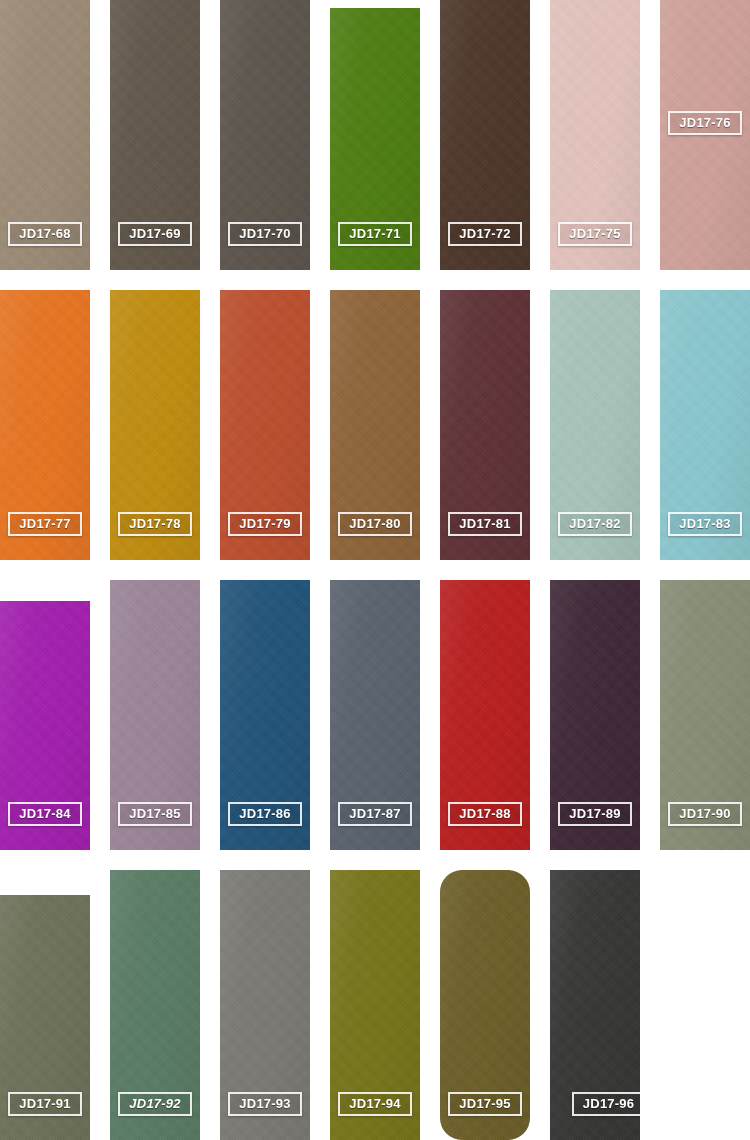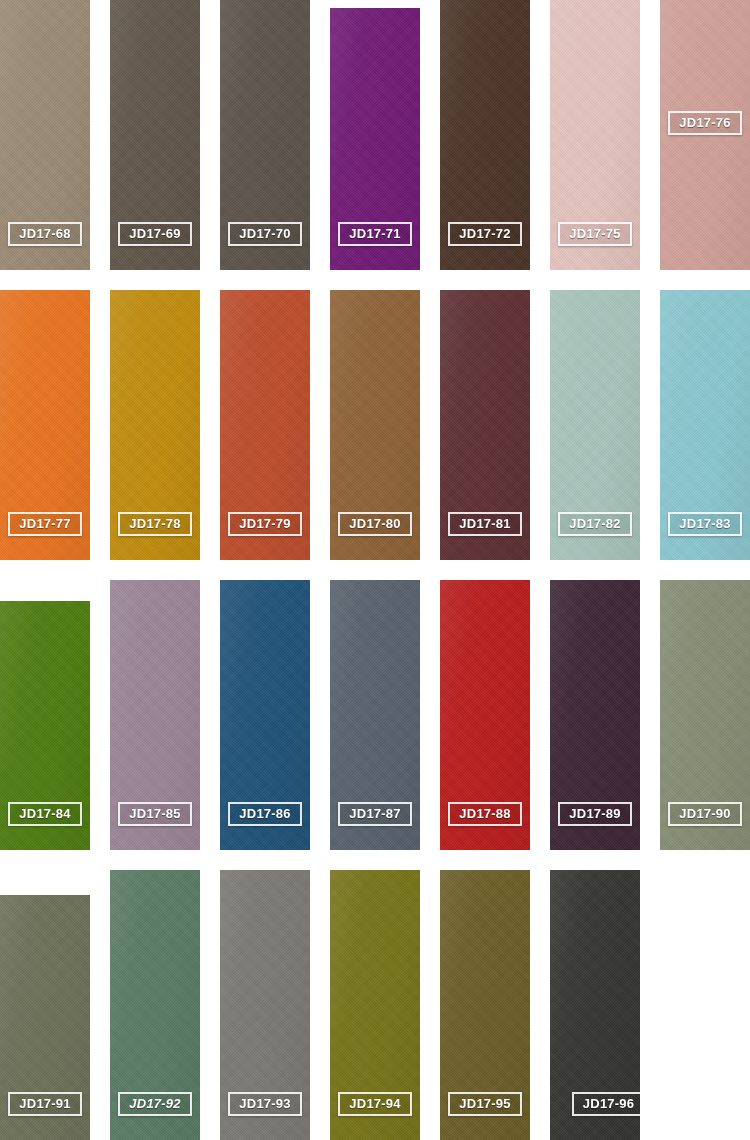--- a/index.html
+++ b/index.html
@@ -80,21 +80,21 @@
 <div id="palette-grid">
     <div class="swatch filled" style="background-color: rgb(154, 138, 116);">
       <span class="swatch-label">JD17-68</span>
     </div>
     <div class="swatch filled" style="background-color: rgb(96, 85, 73);">
       <span class="swatch-label">JD17-69</span>
     </div>
     <div class="swatch filled" style="background-color: rgb(91, 83, 74);">
       <span class="swatch-label">JD17-70</span>
     </div>
-    <div class="swatch filled" style="background-color: #701a75; margin-top: 8px;">
+    <div class="swatch filled" style="background-color: #4d7c0f; margin-top: 8px;">
       <span class="swatch-label">JD17-71</span>
     </div>
     <div class="swatch filled" style="background-color: rgb(75, 52, 39);">
       <span class="swatch-label">JD17-72</span>
     </div>
     <div class="swatch filled" style="background-color: rgb(228, 195, 189);">
       <span class="swatch-label">JD17-75</span>
     </div>
     <div class="swatch filled" style="background-color: rgb(208, 161, 153); align-items: center;">
       <span class="swatch-label">JD17-76</span>
@@ -113,21 +113,21 @@
     </div>
     <div class="swatch filled" style="background-color: rgb(93, 47, 52);">
       <span class="swatch-label">JD17-81</span>
     </div>
     <div class="swatch filled" style="background-color: rgb(167, 196, 187);">
       <span class="swatch-label">JD17-82</span>
     </div>
     <div class="swatch filled" style="background-color: rgb(138, 199, 207);">
       <span class="swatch-label">JD17-83</span>
     </div>
-    <div class="swatch filled" style="background-color: #4d7c0f; margin-top: 21px;">
+    <div class="swatch filled" style="background-color: #a21caf; margin-top: 21px;">
       <span class="swatch-label">JD17-84</span>
     </div>
     <div class="swatch filled" style="background-color: rgb(154, 132, 150);">
       <span class="swatch-label">JD17-85</span>
     </div>
     <div class="swatch filled" style="background-color: rgb(31, 82, 120);">
       <span class="swatch-label">JD17-86</span>
     </div>
     <div class="swatch filled" style="background-color: rgb(87, 97, 108);">
       <span class="swatch-label">JD17-87</span>
@@ -146,20 +146,20 @@
     </div>
     <div class="swatch filled" style="background-color: rgb(88, 122, 99); font-style: italic;">
       <span class="swatch-label">JD17-92</span>
     </div>
     <div class="swatch filled" style="background-color: rgb(122, 120, 114);">
       <span class="swatch-label">JD17-93</span>
     </div>
     <div class="swatch filled" style="background-color: rgb(118, 115, 24);">
       <span class="swatch-label">JD17-94</span>
     </div>
-    <div class="swatch filled" style="background-color: rgb(107, 93, 38);">
+    <div class="swatch filled" style="background-color: rgb(107, 93, 38); border-radius: 22px;">
       <span class="swatch-label">JD17-95</span>
     </div>
     <div class="swatch filled" style="background-color: rgb(52, 53, 50); padding-left: 27px;">
       <span class="swatch-label">JD17-96</span>
     </div>
     <div class="swatch empty"></div>
   </div>
 
 </body></html>

